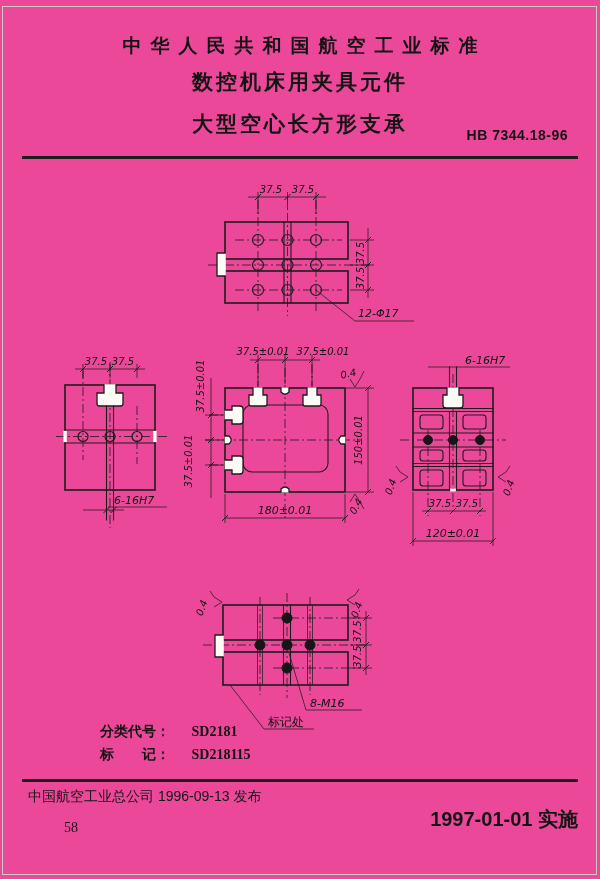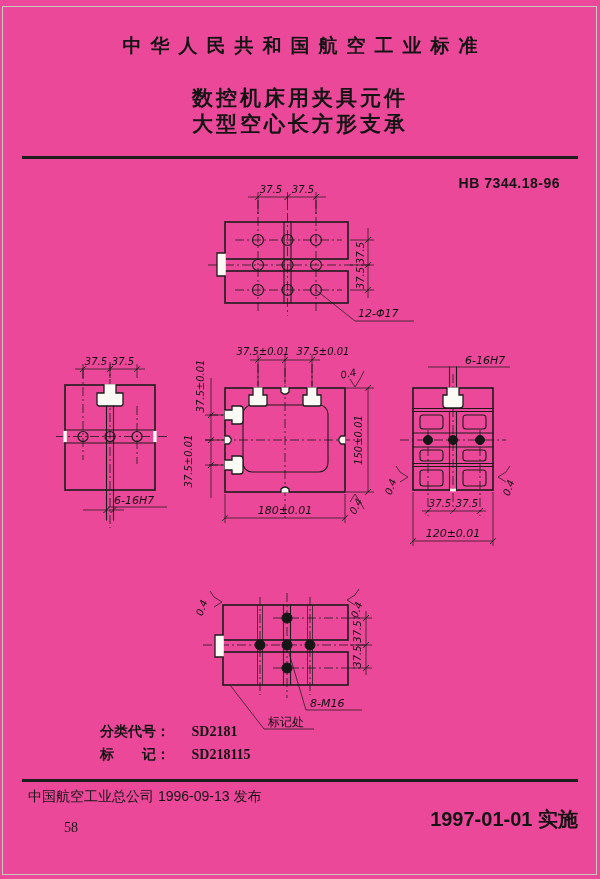--- a/index.html
+++ b/index.html
@@ -12,24 +12,24 @@
     position:absolute; left:2px; top:6px; right:3px; bottom:4px;
     border:1px solid #c9c9c2; pointer-events:none;
   }
   .title-main {
     position:absolute; left:0; top:33px; width:100%;
     text-align:center; font-size:19px; font-weight:bold;
     letter-spacing:9px; text-indent:9px; white-space:nowrap;
   }
   .title-sub { position:absolute; left:0; width:100%; text-align:center;
     font-size:21px; font-weight:bold; letter-spacing:3px; white-space:nowrap; }
-  .title-sub.l1 { top:84px; }
+  .title-sub.l1 { top:68px; }
   .title-sub.l2 { top:110px; }
-  .std-code { position:absolute; right:40px; top:127px;
-    font-size:14px; font-weight:bold; letter-spacing:0.5px;margin-top:48px; }
+  .std-code { position:absolute; right:32px; top:127px;
+    font-size:14px; font-weight:bold; letter-spacing:0.5px; }
   .rule { position:absolute; left:22px; width:556px; height:3px; background:#1d1d1d; }
   .rule.top { top:156px; }
   .rule.bottom { top:779px; }
   .designation { position:absolute; left:100px; top:720px;
     font-family:"Liberation Serif", serif; font-size:14px; line-height:23px;font-weight:bold; }
   .designation .lbl { display:inline-block; width:88px; }
   .footer-left { position:absolute; left:28px; top:788px;
     font-size:14px; font-weight:normal; }
   .footer-right { position:absolute; right:22px; top:788px;
     font-size:20px; font-weight:bold;margin-top:18px; }

